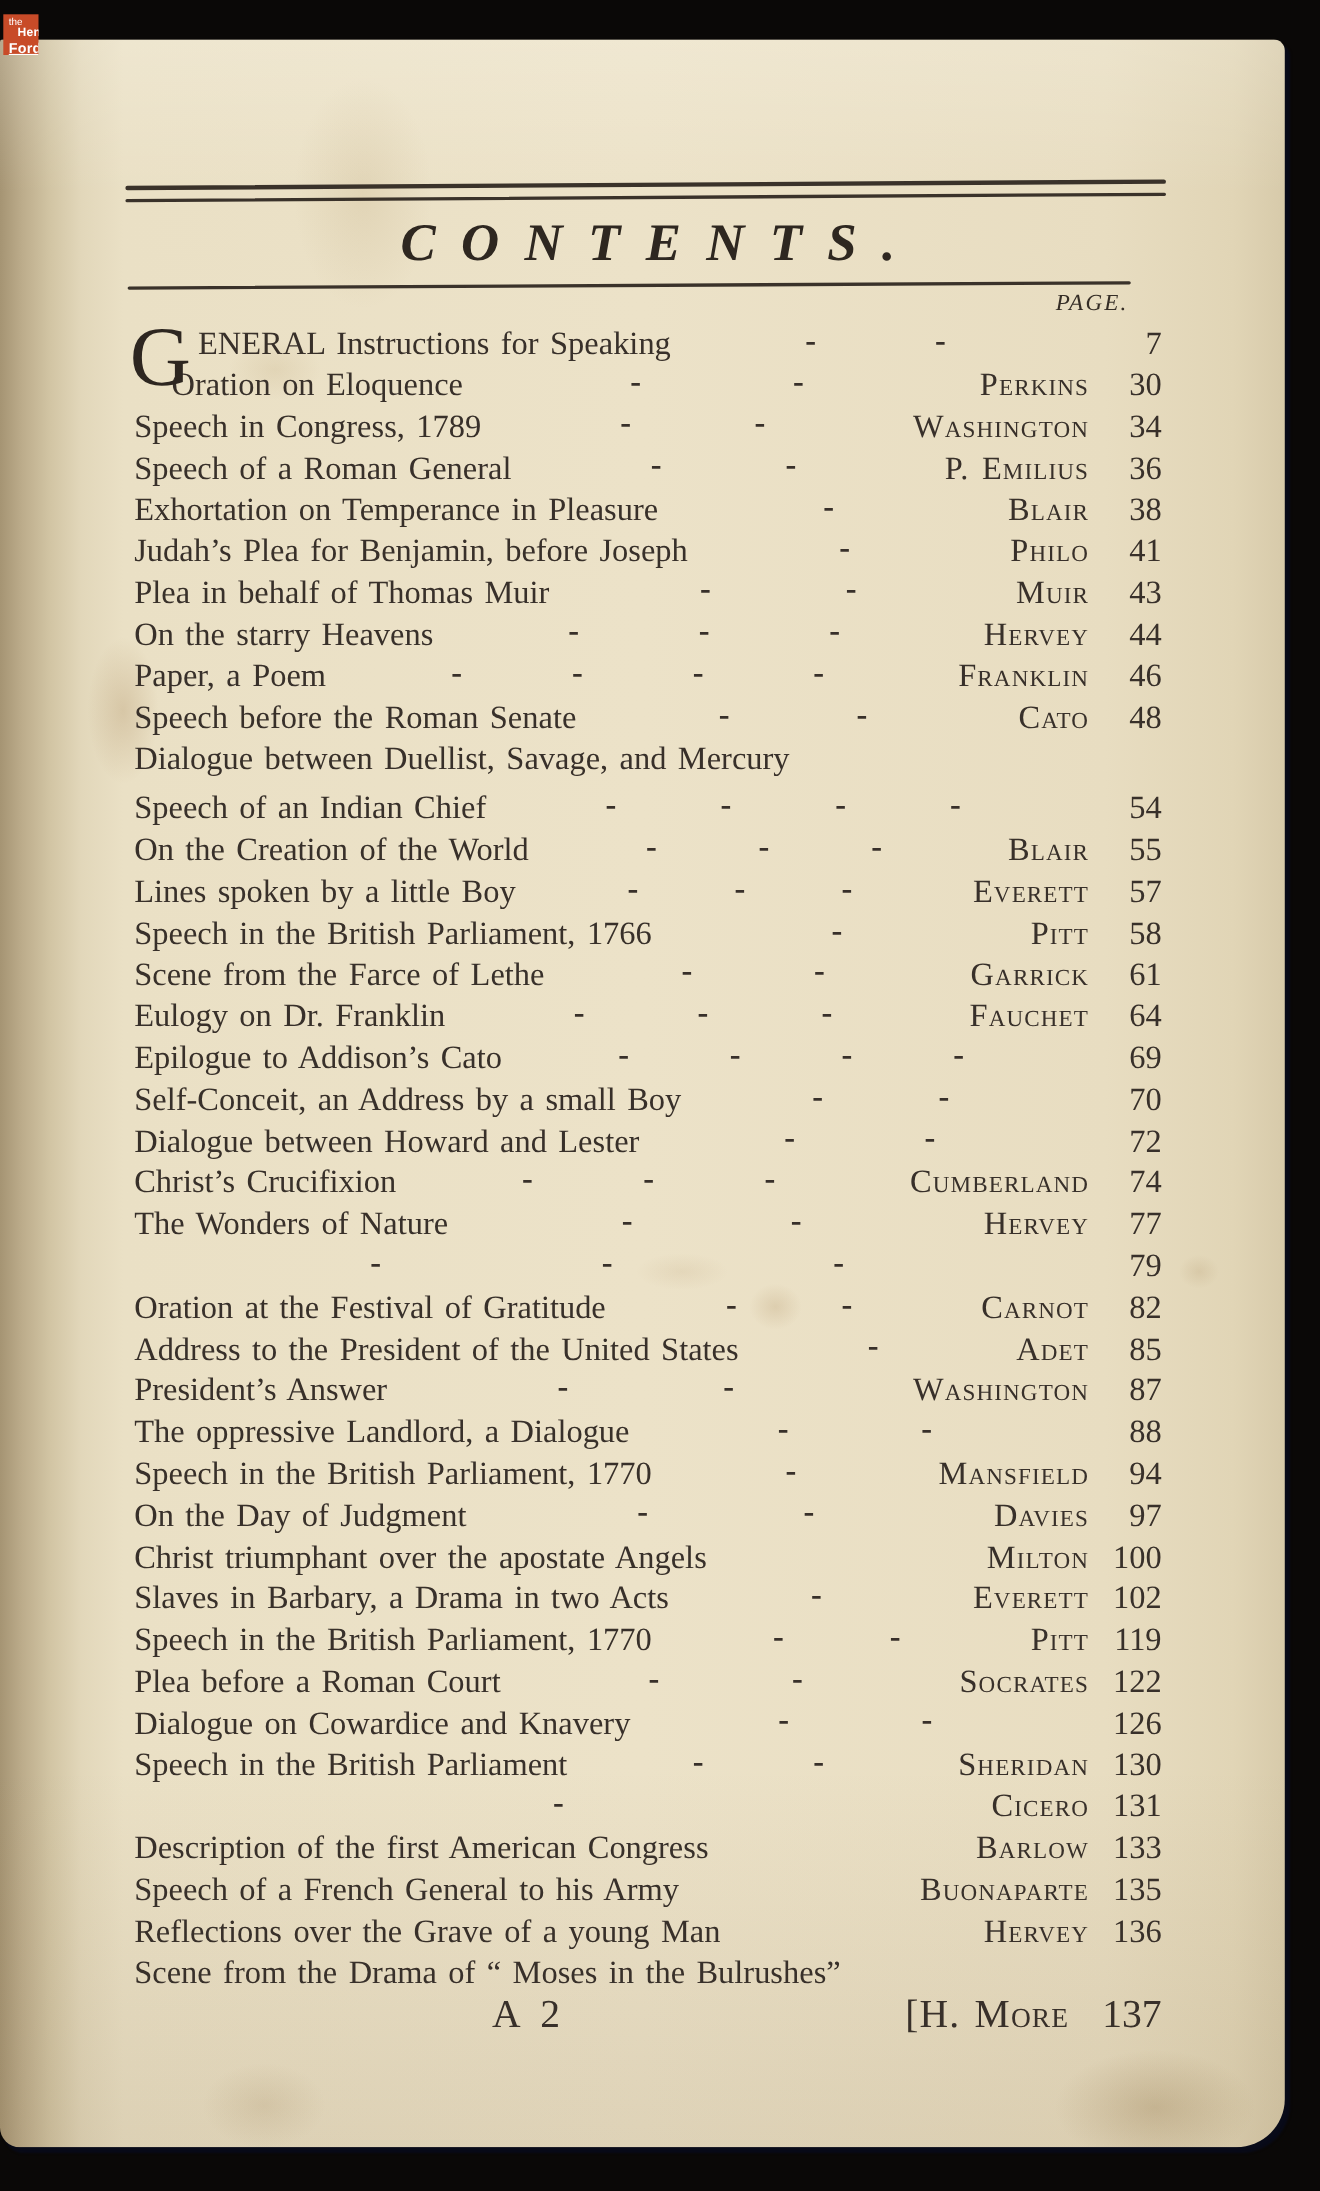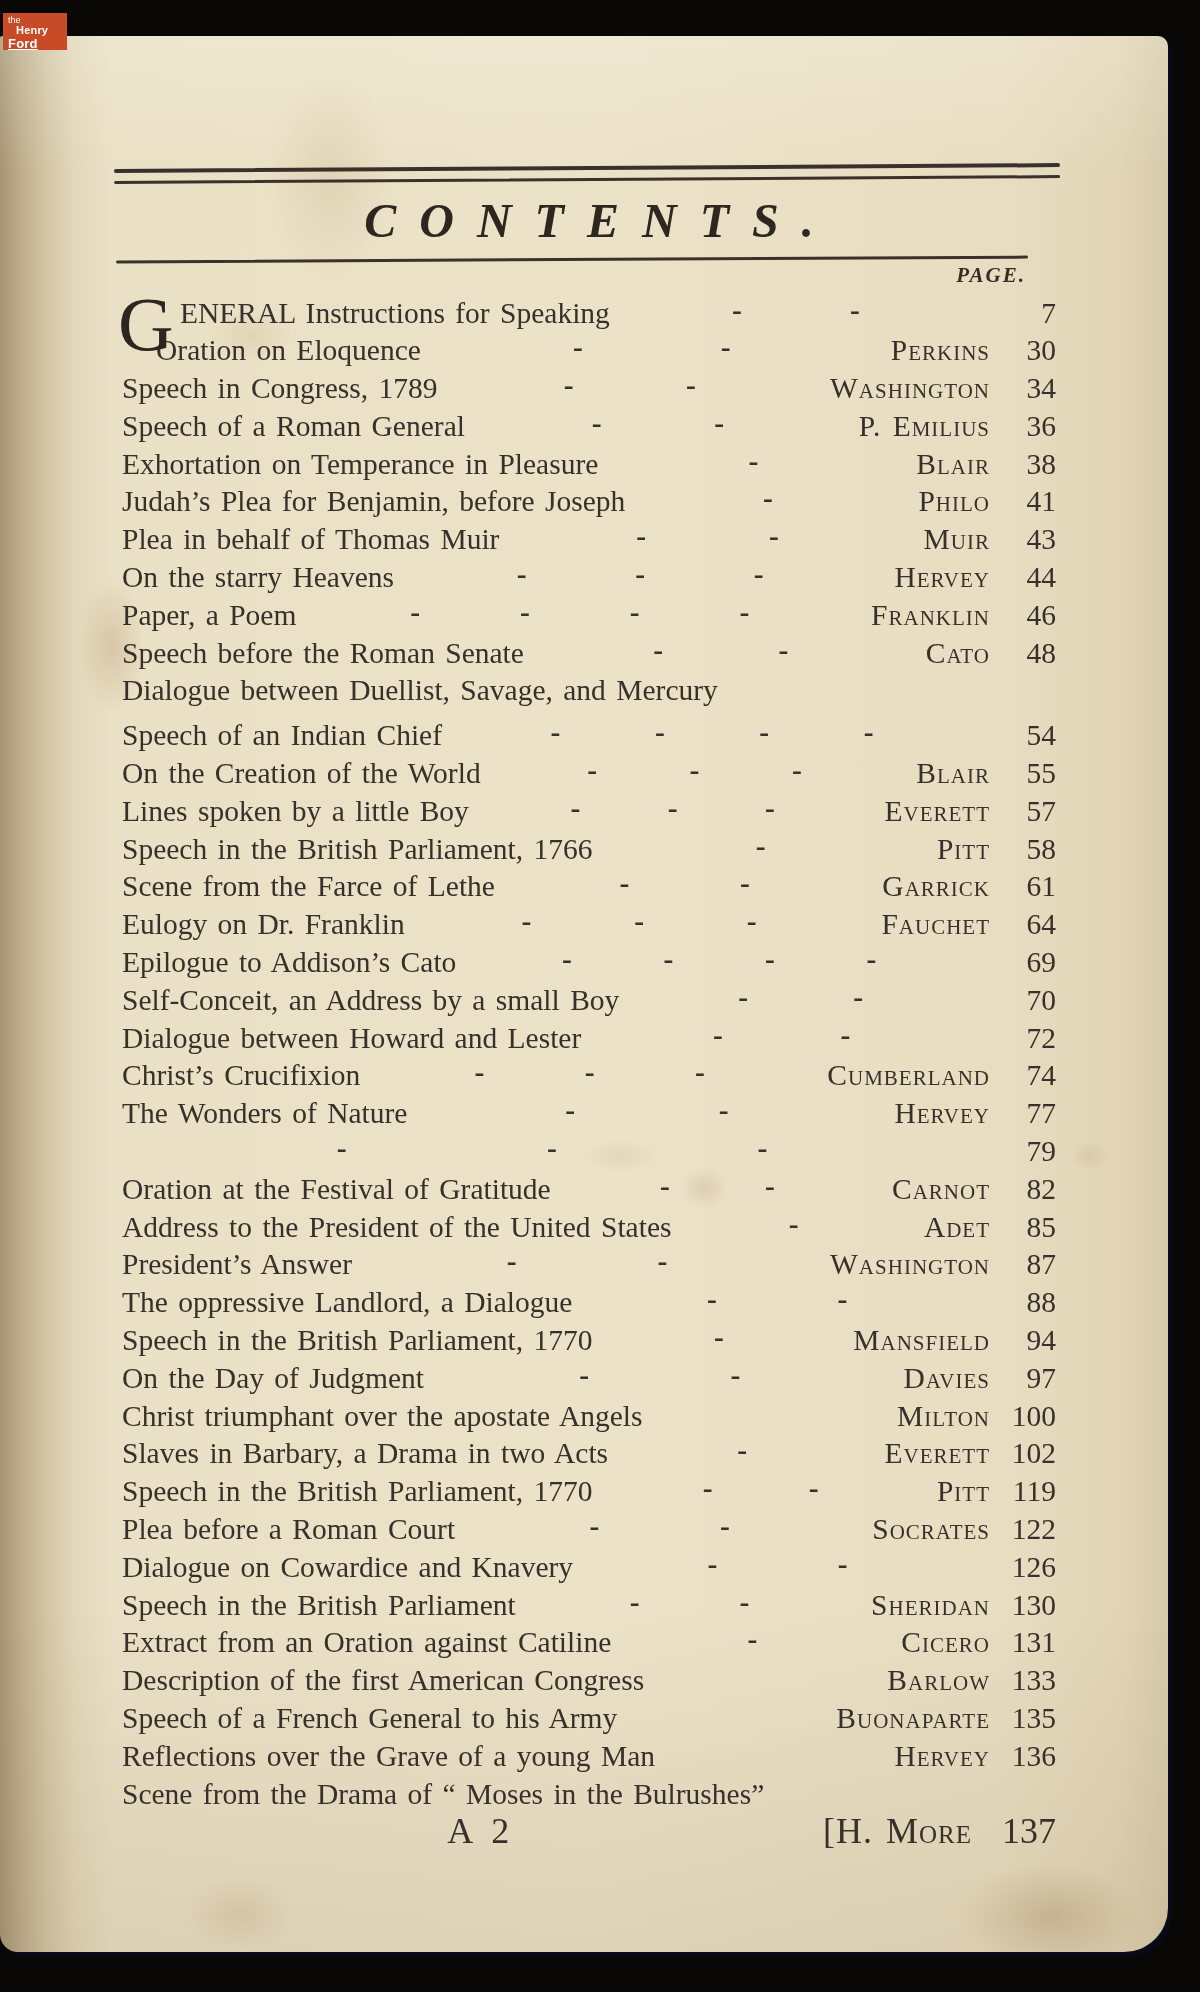--- a/index.html
+++ b/index.html
@@ -48,21 +48,20 @@
     font-style:italic; font-weight:700;
     font-size:48px; letter-spacing:0.48em;
     text-indent:0.48em;
     color:#2e2720;
   }
   .rule-single{height:3px;margin-top:10px;margin-right:28px;margin-left:-6px;transform:rotate(-0.3deg);}
   .page-col-label{
     text-align:right; margin-top:2px; margin-right:30px;
     font-style:italic; font-size:21px; letter-spacing:2px;
     color:#352d26;
-    font-weight:bold;
   }
   
   .toc{
     position:relative;
     margin-top:7px;
     font-size:29.5px; line-height:37.8px;
     word-spacing:3px;
   }
   .dropcap{
     position:absolute; left:-4px; top:-9px;
@@ -83,21 +82,21 @@
     font-size:36px;line-height:37.8px;word-spacing:3px;
   }
   .footer-row .sp1{flex:1.05;}
   .footer-row .sp2{flex:1;}
   .footer-row .sig{letter-spacing:4px;}
   .footer-row .a{font-variant:small-caps;letter-spacing:1px;}
   .footer-row .p{flex:0 0 84px;text-align:right;}
   
   .logo{
     position:absolute; left:3px; top:13px;
-    width:64px; height:37px;
+    width:32px; height:37px;
     background:#c84b28;
     color:#ffffff;
     font-family:"Liberation Sans", sans-serif;
     line-height:1;
     overflow:hidden;
   }
   .logo .l1{display:block;font-size:9px;margin:3px 0 0 5px;}
   .logo .l2{display:block;font-size:11px;font-weight:700;margin:0 0 0 13px;letter-spacing:0.2px;}
   .logo .l3{display:block;font-size:13px;font-weight:700;margin:1px 0 0 5px;letter-spacing:0.2px;text-decoration:underline;}
 </style>
@@ -431,21 +430,20 @@
             <div class="row">
     <span class="t">Speech in the British Parliament</span>
     <span class="leader">
                 <span class="dash">-</span>
                 <span class="dash">-</span>
               </span>
     <span class="a">Sheridan</span>
     <span class="p">130</span>
   </div>
             <div class="row">
-    <span class="t">Extract from an Oration against Catiline</span>
     <span class="leader">
                 <span class="dash">-</span>
               </span>
     <span class="a">Cicero</span>
     <span class="p">131</span>
   </div>
             <div class="row">
     <span class="t">Description of the first American Congress</span>
     <span class="leader"></span>
     <span class="a">Barlow</span>

